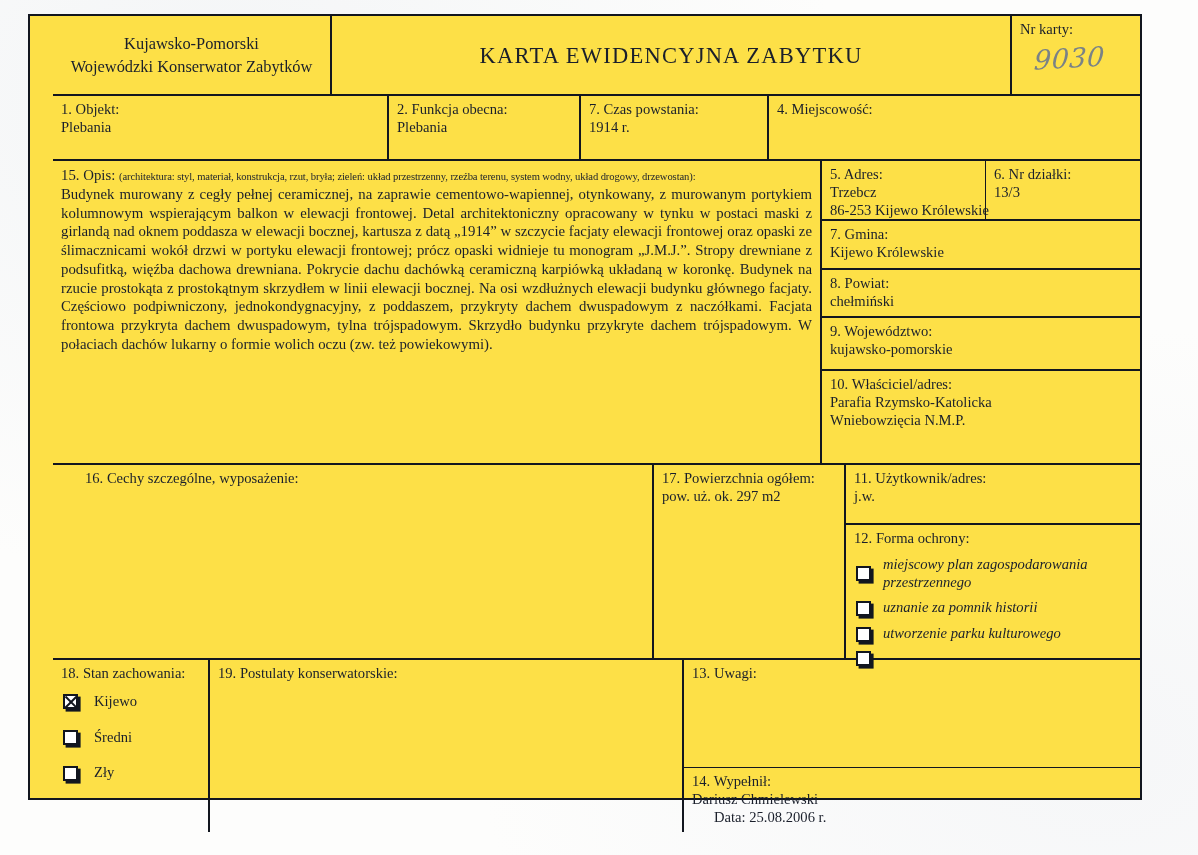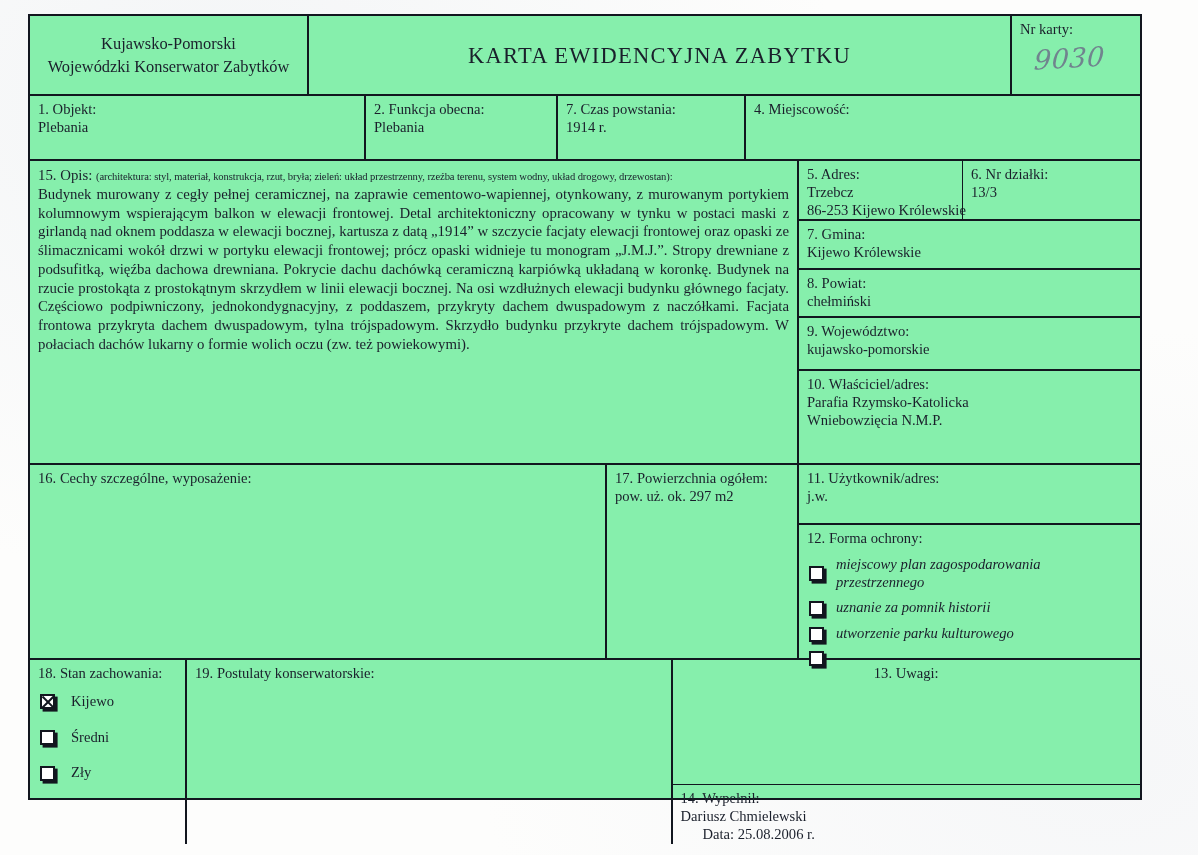--- a/index.html
+++ b/index.html
@@ -33,21 +33,22 @@
   }
 
   .sheet {
     position: absolute;
     left: 28px;
     top: 14px;
     width: 1114px;
     height: 786px;
     border: 2.5px solid #12161f;
     box-sizing: border-box;
-    background: #86efac;
+    background: #fde047;
+    padding-left: 23px;
   }
 
   .row { display: flex; }
   .cell {
     box-sizing: border-box;
     position: relative;
     padding: 5px 8px 4px 8px;
     line-height: 1.22;
     font-size: 14.6px;
   }
@@ -120,25 +121,25 @@
   .sub-adres { width: 163px; }
   .sub-dzialki { flex: 1; }
 
   .h-adres  { height: 58px; }
   .h-gmina  { height: 49px; }
   .h-powiat { height: 48px; }
   .h-woj    { height: 53px; }
   .h-wlasc  { height: 92px; }
   .h-uzytk  { height: 60px; }
   .h-forma  { height: 133px; }
-  .h-uwagi  { height: 125px; text-align: center; }
+  .h-uwagi  { height: 108px; }
   .h-wypeln { height: 59px; }
 
   
-  .c-cechy { width: 575px; }
+  .c-cechy { width: 575px; margin-left: 24px; }
   .c-pow   { width: 192px; }
 
   
   .c-stan { width: 155px; }
   .c-post { flex: 1; }
 
   
   .cbrow {
     display: flex;
     align-items: center;

